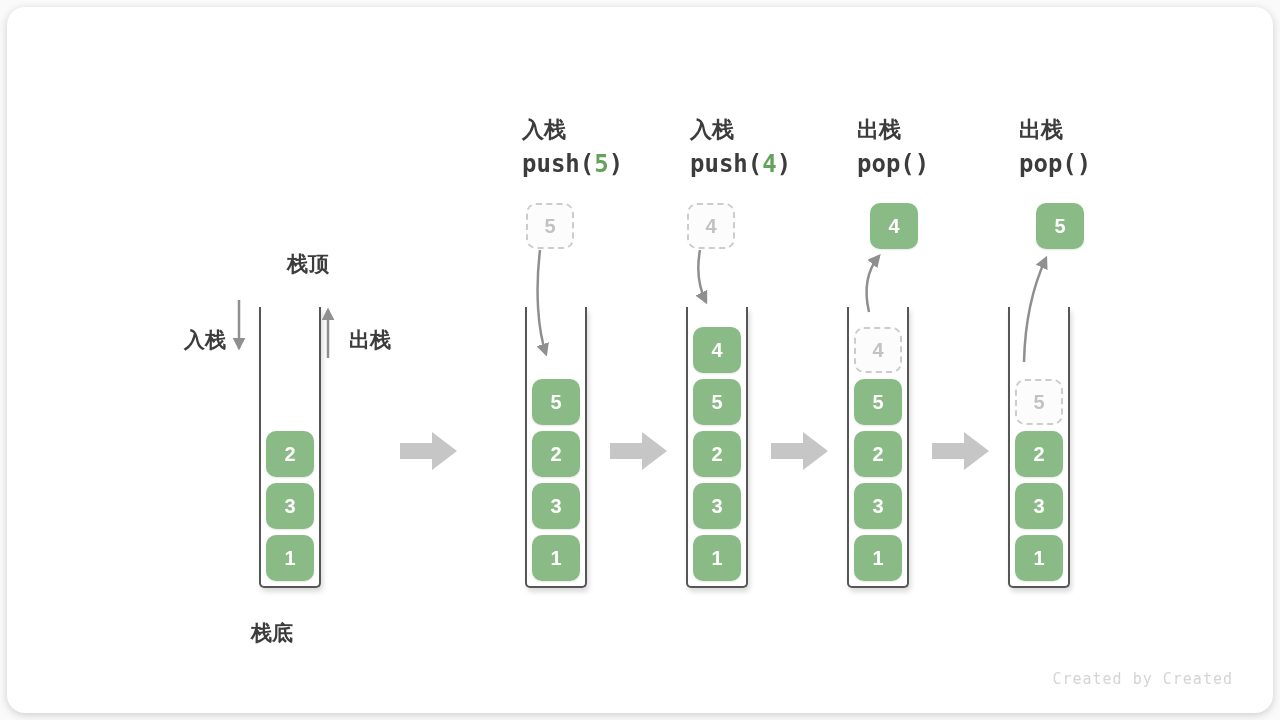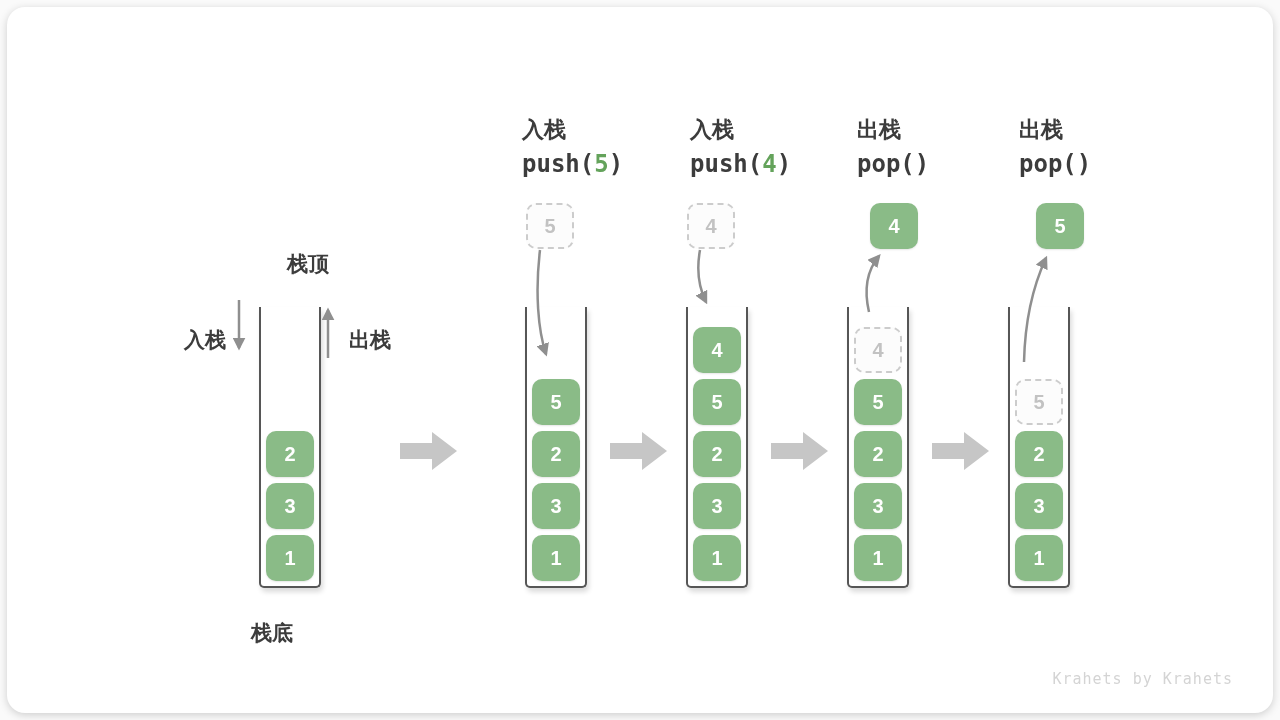--- a/index.html
+++ b/index.html
@@ -145,21 +145,21 @@
   <div class="abs cell" style="left:847px;top:424px;">2</div>
   <div class="abs cell" style="left:847px;top:476px;">3</div>
   <div class="abs cell" style="left:847px;top:528px;">1</div>
 
   <div class="abs cell" style="left:1029px;top:196px;">5</div>
   <div class="abs cell ghost" style="left:1008px;top:372px;">5</div>
   <div class="abs cell" style="left:1008px;top:424px;">2</div>
   <div class="abs cell" style="left:1008px;top:476px;">3</div>
   <div class="abs cell" style="left:1008px;top:528px;">1</div>
 
-  <div class="abs watermark">Krahets by Krahets</div>
+  <div class="abs watermark">Created by Created</div>
 </div>
 
 <svg class="overlay" viewBox="0 0 1280 720" xmlns="http://www.w3.org/2000/svg">
   <defs>
     <marker id="ah" viewBox="0 0 10 10" markerWidth="13" markerHeight="13" refX="8" refY="5" orient="auto" markerUnits="userSpaceOnUse">
       <path d="M0,0 L10,5 L0,10 Z" class="arrow-head" fill="#8f8f8f"></path>
     </marker>
   </defs>
 
   <path class="arrow" d="M239,300 L239,348" marker-end="url(#ah)"></path>

